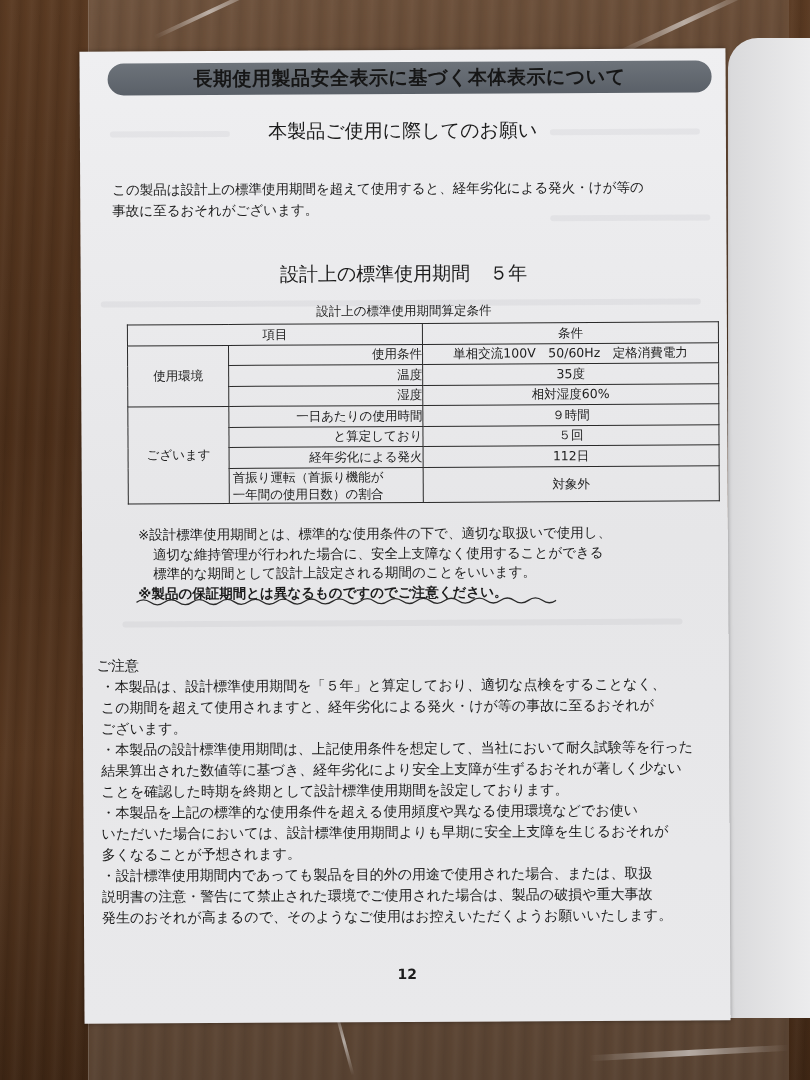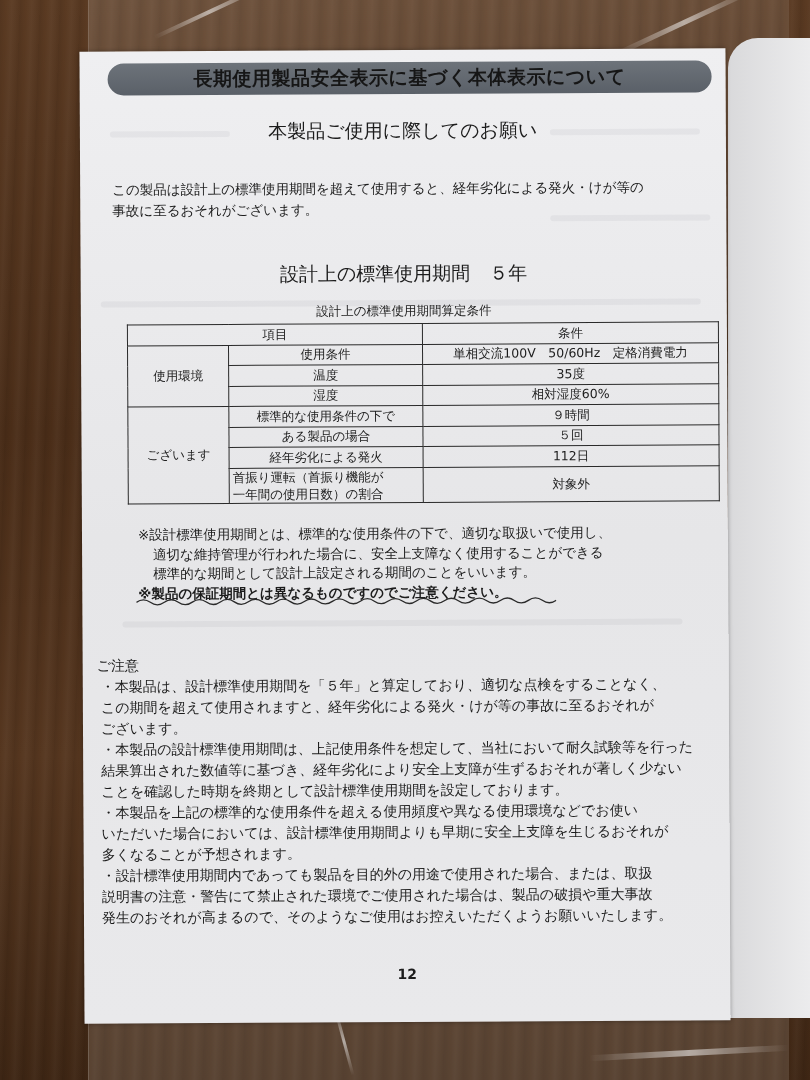--- a/index.html
+++ b/index.html
@@ -114,21 +114,21 @@
       font-size: 12.5px;
     }
     table.cond td {
       border: 1.3px solid #2a2a2a;
       text-align: center;
       padding: 0;
       height: 19.5px;
       line-height: 18px;
     }
     table.cond td.group { width: 100px; margin-top: 44px; }
-    table.cond td.item { width: 190px; }
+    table.cond td.item { width: 190px; text-align: right; }
     table.cond td.item-multi { text-align: left; padding-left: 3px; line-height: 17px; }
     .notes {
       position: absolute;
       left: 56px;
       top: 474px;
       width: 570px;
       font-size: 13.5px;
       line-height: 19.5px;
     }
     .notes .indent { padding-left: 15px; }
@@ -217,25 +217,25 @@
     <tr>
       <td class="item">温度</td>
       <td>35度</td>
     </tr>
     <tr>
       <td class="item">湿度</td>
       <td>相対湿度60%</td>
     </tr>
     <tr>
       <td class="group" rowspan="4">ございます</td>
-      <td class="item">標準的な使用条件の下で</td>
+      <td class="item">一日あたりの使用時間</td>
       <td>９時間</td>
     </tr>
     <tr>
-      <td class="item">ある製品の場合</td>
+      <td class="item">と算定しており</td>
       <td>５回</td>
     </tr>
     <tr>
       <td class="item">経年劣化による発火</td>
       <td>112日</td>
     </tr>
     <tr>
       <td class="item item-multi">
         <div>首振り運転（首振り機能が</div>
         <div>一年間の使用日数）の割合</div>

